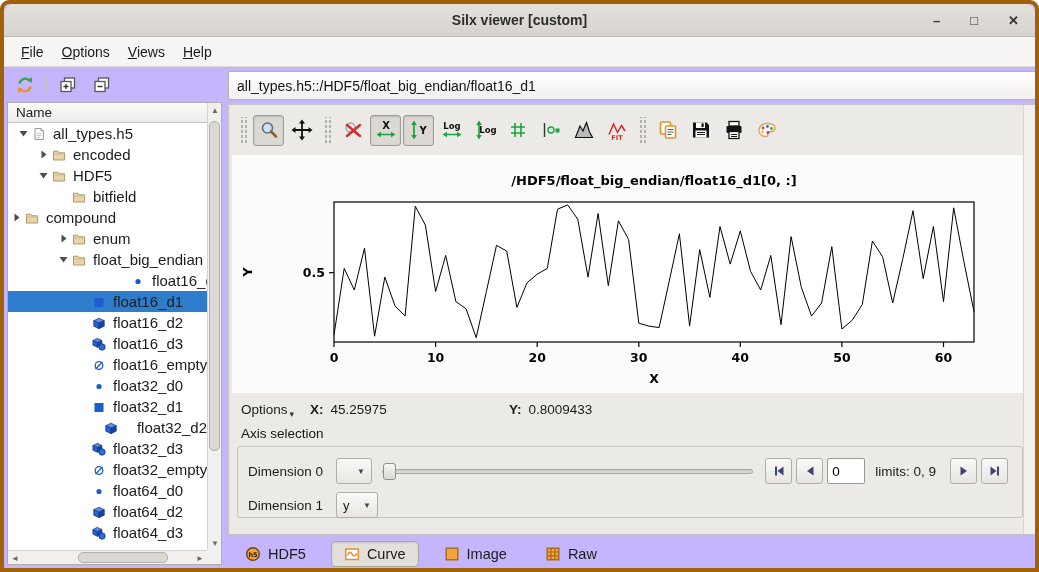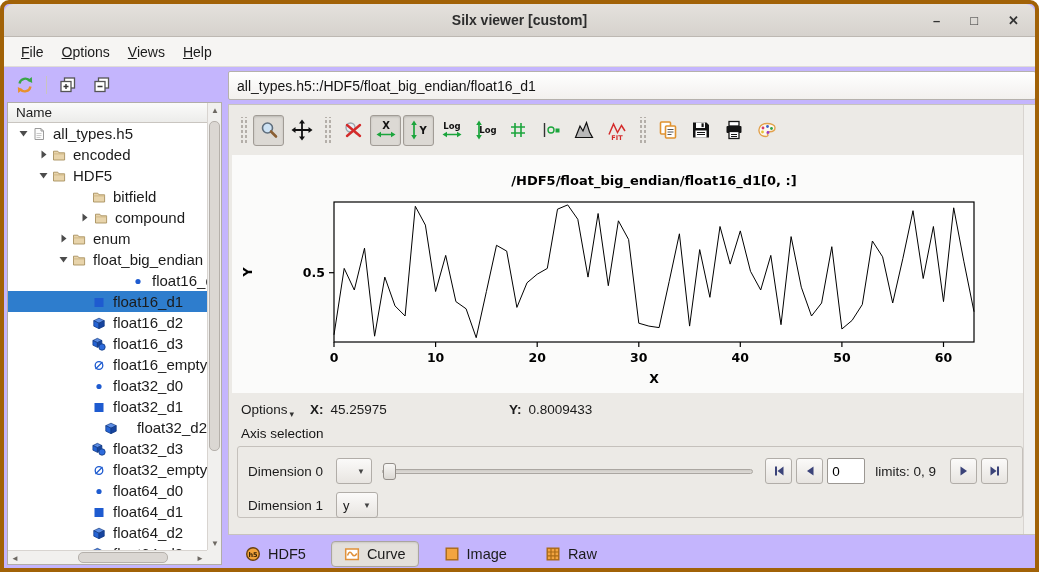--- a/index.html
+++ b/index.html
@@ -201,32 +201,32 @@
           </span>
           <span class="tw-icon">
             <svg width="14" height="14" viewBox="0 0 14 14">
               <path d="M1.5 3.2 H5.8 L7 4.8 H12.6 V12 H1.5 Z" fill="#e8d4ab" stroke="#a8915f" stroke-width="0.9"></path>
               <path d="M1.5 6 H12.6 V12 H1.5 Z" fill="#decl89" opacity="0"></path>
               <path d="M1.5 5.9 H12.6" stroke="#cdb684" stroke-width="0.9"></path>
             </svg>
           </span>
           <span>HDF5</span>
         </div>
-        <div class="tree-row" style="padding-left: 67px; text-align: center;">
+        <div class="tree-row" style="padding-left: 47px; text-align: center;">
           <span class="tw-exp"></span>
           <span class="tw-icon">
             <svg width="14" height="14" viewBox="0 0 14 14">
               <path d="M1.5 3.2 H5.8 L7 4.8 H12.6 V12 H1.5 Z" fill="#e8d4ab" stroke="#a8915f" stroke-width="0.9"></path>
               <path d="M1.5 6 H12.6 V12 H1.5 Z" fill="#decl89" opacity="0"></path>
               <path d="M1.5 5.9 H12.6" stroke="#cdb684" stroke-width="0.9"></path>
             </svg>
           </span>
           <span>bitfield</span>
         </div>
-        <div class="tree-row" style="padding-left: 47px; justify-content: center;">
+        <div class="tree-row" style="">
           <span class="tw-exp">
             <span>
               <svg width="11" height="11" viewBox="0 0 11 11">
                 <polygon points="3.5,1.5 8.5,5.5 3.5,9.5" fill="#4c4c4c"></polygon>
               </svg>
             </span>
           </span>
           <span class="tw-icon">
             <svg width="14" height="14" viewBox="0 0 14 14">
               <path d="M1.5 3.2 H5.8 L7 4.8 H12.6 V12 H1.5 Z" fill="#e8d4ab" stroke="#a8915f" stroke-width="0.9"></path>
@@ -373,29 +373,20 @@
           <span>float32_empty</span>
         </div>
         <div class="tree-row" style="padding-left: 67px;">
           <span class="tw-exp"></span>
           <span class="tw-icon">
             <svg width="14" height="14" viewBox="0 0 14 14">
               <circle cx="7" cy="7.5" r="2.6" fill="#1e5bd0"></circle>
             </svg>
           </span>
           <span>float64_d0</span>
-        </div>
-        <div class="tree-row" style="padding-left: 67px;">
-          <span class="tw-exp"></span>
-          <span class="tw-icon">
-            <svg width="14" height="14" viewBox="0 0 14 14">
-              <rect x="2.5" y="3" width="9" height="9" fill="#1e5bd0"></rect>
-            </svg>
-          </span>
-          <span>float64_d1</span>
         </div>
         <div class="tree-row" style="padding-left: 67px;">
           <span class="tw-exp"></span>
           <span class="tw-icon">
             <svg width="14" height="14" viewBox="0 0 14 14">
               <polygon points="7.000000000000001,2.1750000000000003 12.25,4.694999999999999 7.000000000000001,7.215 1.75,4.694999999999999" fill="#5b8ce4" stroke="#10387f" stroke-width="0.7"></polygon>
               <polygon points="1.75,4.694999999999999 7.000000000000001,7.215 7.000000000000001,12.675 1.75,10.155" fill="#2563d4" stroke="#10387f" stroke-width="0.7"></polygon>
               <polygon points="12.25,4.694999999999999 7.000000000000001,7.215 7.000000000000001,12.675 12.25,10.155" fill="#16449f" stroke="#10387f" stroke-width="0.7"></polygon>
             </svg>
           </span>

